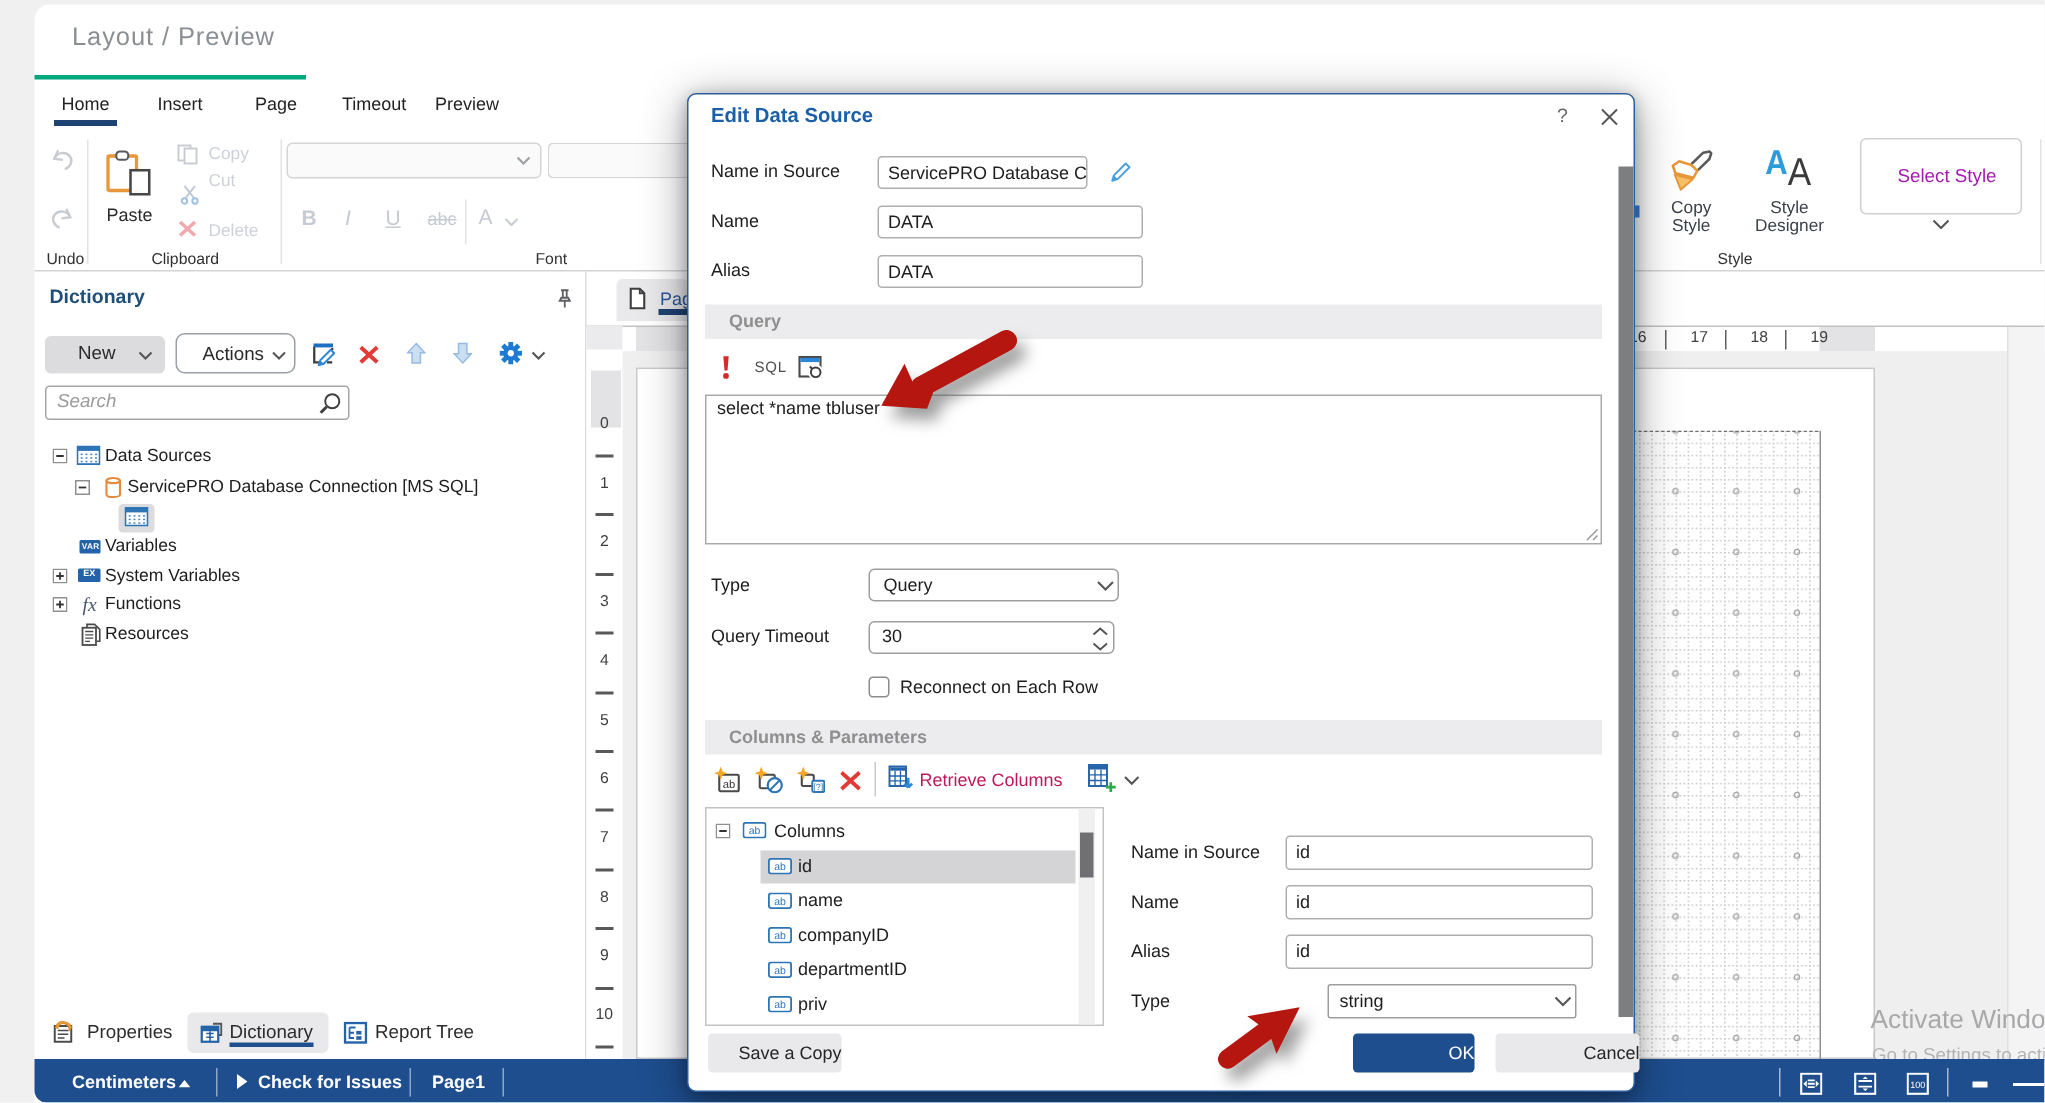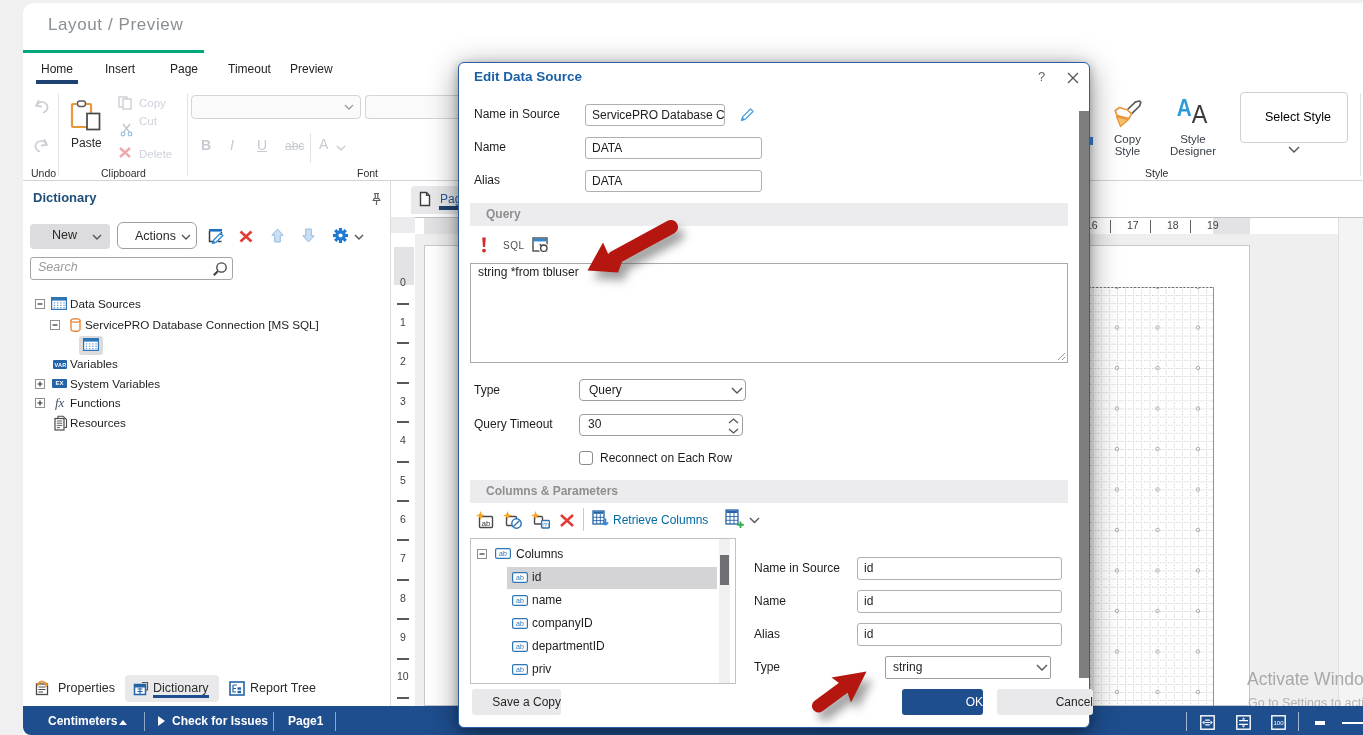--- a/index.html
+++ b/index.html
@@ -94,21 +94,21 @@
     <path d="M8.5 7.5 L16.5 10 L20.5 13.8 L18 18.5 L6 15.5 L4.2 10.5 Z" fill="#fff" stroke="#e8973a" stroke-width="1.7" stroke-linejoin="round"></path>
     <path d="M5.5 16.5 L17.5 19.5 L9.5 26.5 Z" fill="#f6c066" stroke="#e8973a" stroke-width="1.3" stroke-linejoin="round"></path>
   </svg>
   <div class="t" style="left:1105px;top:133px;width:45px;text-align:center;font-size:11.5px;line-height:12px;color:#3a4149">Copy<br>Style</div>
 
   <div class="t" style="left:1176px;top:96px;font-size:23px;color:#2d9cdb;font-weight:bold;transform:scale(.9,1)">A</div>
   <div class="t" style="left:1191px;top:100px;font-size:26px;color:#3b3b3b;transform:scale(.9,1)">A</div>
   <div class="t" style="left:1160px;top:133px;width:66px;text-align:center;font-size:11.5px;line-height:12px;color:#3a4149">Style<br>Designer</div>
 
   <div class="ab" style="left:1240px;top:92px;width:108px;height:51px;background:#fff;border:1px solid #cfd0d2;border-radius:4px"></div>
-  <div class="t" style="left:1240px;top:111px;width:116px;text-align:center;font-size:12.5px;color:#000000">Select Style</div>
+  <div class="t" style="left:1240px;top:111px;width:116px;text-align:center;font-size:12.5px;color:#a21caf">Select Style</div>
   <svg class="ab" style="left:1288px;top:146px" width="12" height="7" viewBox="0 0 12 7">
       <path d="M1 1 L6 6 L11 1" fill="none" stroke="#555" stroke-width="1.4"></path>
     </svg>
   <div class="t" style="left:1145px;top:168px;font-size:10.5px;color:#2f2f2f">Style</div>
   <div class="vsep" style="left:1360px;top:93px;height:83px"></div>
 </div>
 
 <div class="ab" style="left:23px;top:180px;width:1340px;height:1px;background:#d2d3d5"></div>
 
 <div id="left-panel">
@@ -424,21 +424,21 @@
   <div class="t" style="left:503px;top:240px;font-size:10px;color:#4d4d4d;letter-spacing:.5px">SQL</div>
   <svg class="ab" style="left:532px;top:237px" width="17" height="16" viewBox="0 0 17 16">
       <rect x="1" y="1" width="14" height="13" fill="#fff" stroke="#4a4a4a" stroke-width="1.4"></rect>
       <rect x="1.6" y="1.6" width="12.8" height="2.8" fill="#2e86d6"></rect>
       <circle cx="11.8" cy="11.2" r="4" fill="#fff" stroke="#fff" stroke-width="2.4"></circle>
       <circle cx="11.8" cy="11.2" r="3.2" fill="#fff" stroke="#3f3f3f" stroke-width="1.3"></circle>
       <path d="M9.4 8.8 L7.9 7.3" stroke="#3f3f3f" stroke-width="1.4"></path>
     </svg>
 
   <div class="ab" style="left:470px;top:263px;width:598px;height:100px;background:#fff;border:1px solid #a9a9ab"></div>
-  <div class="t" style="left:478px;top:266px">string *from tbluser</div>
+  <div class="t" style="left:478px;top:266px">select *name tbluser</div>
   <svg class="ab" style="left:1057px;top:352px" width="9" height="9" viewBox="0 0 9 9">
       <path d="M8 1 L1 8 M8 5 L5 8" stroke="#999" stroke-width="1"></path>
     </svg>
 
   <div class="t" style="left:474px;top:384px">Type</div>
   <div class="ab" style="left:579px;top:379px;width:167px;height:22px;background:#fff;border:1px solid #9e9ea0;border-radius:4px"></div>
   <div class="t" style="left:589px;top:384px">Query</div>
   <svg class="ab" style="left:731px;top:387px" width="12" height="7" viewBox="0 0 12 7">
       <path d="M1 1 L6 6 L11 1" fill="none" stroke="#555" stroke-width="1.4"></path>
     </svg>
@@ -481,21 +481,21 @@
     <svg class="ab" style="left:559px;top:513px" width="16" height="15" viewBox="0 0 16 15">
         <path d="M2 2 L14 13 M14 2 L2 13" stroke="#e23b35" stroke-width="2.5"></path>
       </svg>
     <div class="ab" style="left:583px;top:508px;width:1px;height:23px;background:#c9c9cb"></div>
     <svg class="ab" style="left:592px;top:510px" width="17" height="19" viewBox="0 0 17 19">
       <rect x="1" y="1" width="11" height="13" fill="#fff" stroke="#2563a8" stroke-width="1.3"></rect>
       <rect x="1.6" y="1.6" width="9.8" height="2.2" fill="#2563a8"></rect>
       <path d="M4.7 4 V14 M8.3 4 V14 M1 7.3 H12 M1 10.6 H12" stroke="#2563a8" stroke-width=".9" fill="none"></path>
       <path d="M13.5 8.5 V14.5 M13.5 15 L10.9 12.4 M13.5 15 L16.1 12.4" stroke="#2e86d6" stroke-width="1.7" fill="none"></path>
     </svg>
-    <div class="t" style="left:613px;top:514px;color:#0369a1">Retrieve Columns</div>
+    <div class="t" style="left:613px;top:514px;color:#be185d">Retrieve Columns</div>
     <svg class="ab" style="left:725px;top:509px" width="19" height="20" viewBox="0 0 19 20">
       <rect x="1" y="1" width="12" height="14" fill="#fff" stroke="#2563a8" stroke-width="1.3"></rect>
       <rect x="1.6" y="1.6" width="10.8" height="2.4" fill="#2563a8"></rect>
       <path d="M5 4 V15 M9 4 V15 M1 7.6 H13 M1 11.3 H13" stroke="#2563a8" stroke-width=".9" fill="none"></path>
       <path d="M15.5 12.5 V19 M12.2 15.75 H18.8" stroke="#2faa4a" stroke-width="1.8"></path>
     </svg>
     <svg class="ab" style="left:749px;top:517px" width="11" height="7" viewBox="0 0 11 7">
         <path d="M1 1 L5.5 5.5 L10 1" fill="none" stroke="#555" stroke-width="1.4"></path>
       </svg>
   </div>

